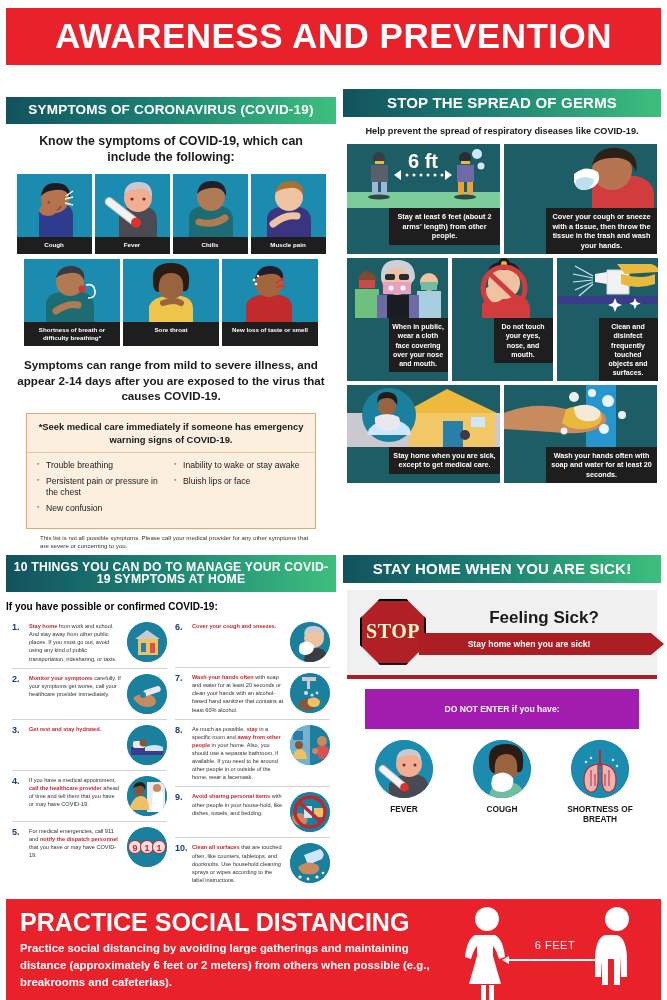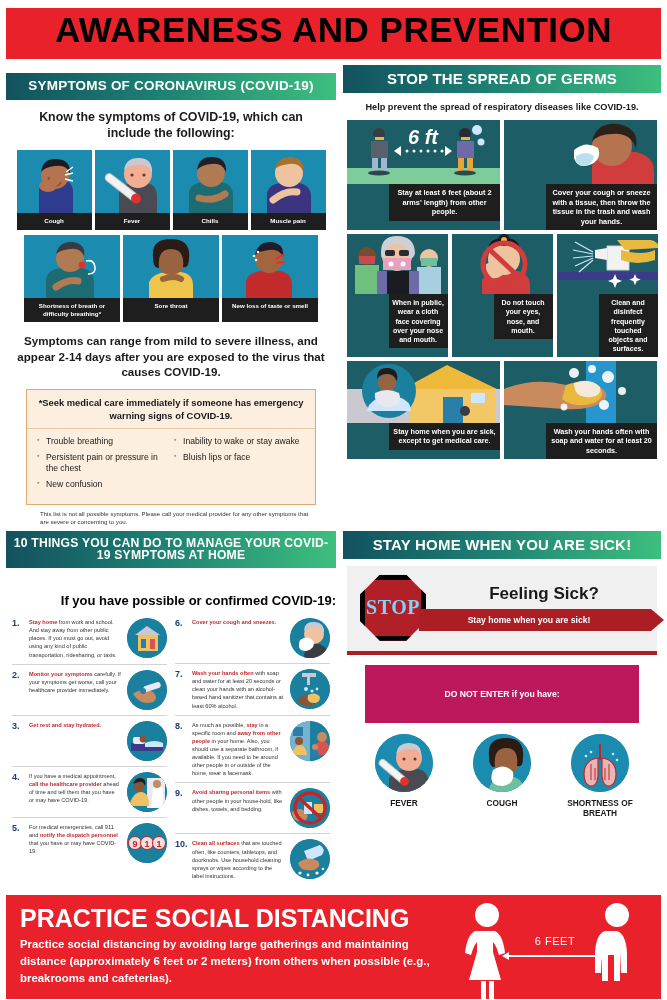--- a/index.html
+++ b/index.html
@@ -7,28 +7,28 @@
     width: 667px; height: 1000px;
     background: #ffffff;
     font-family: "Liberation Sans", sans-serif;
     overflow: hidden;
   }
   .poster { position: relative; width: 667px; height: 1000px; background:#fff; }
 
   
   .main-title {
     background: #e8212b;
-    color: #000000;
+    color: #ffffff;
     text-align: center;
     font-size: 35px;
     font-weight: bold;
     letter-spacing: .5px;
-    padding: 4px 0 12px;
+    padding: 10px 0 12px;
     line-height: 1;
-    margin: 8px 6px 6px;
+    margin: 8px 6px 24px;
   }
 
   
   .cols { display: flex; padding: 0 6px; gap: 7px; }
   .col-left  { width: 330px; }
   .col-right { width: 318px; }
 
   
   .banner {
     background: linear-gradient(90deg,#12525e 0%, #1d7f73 45%, #3dbf7e 100%);
@@ -78,35 +78,35 @@
     color:#b98b56; font-size:7px;
   }
   .disclaimer {
     font-size:6.1px; line-height:1.4; color:#333;
     padding:5px 22px 0 34px; font-style:normal;
   }
 
   
   .pgrid { display:flex; gap:4px; justify-content:center; margin-bottom:4px; }
   .pcard { background:#1d5e66; }
-  .pcard .art { background:#ec4899; position:relative; overflow:hidden;font-style:italic; }
+  .pcard .art { background:#ec4899; position:relative; overflow:hidden; }
   .pcard .cap {
     background:#1e1e1e; color:#fff; text-align:center; font-weight:bold;
     line-height:1.3; padding:4px 3px;margin-left:42px;
   }
   .pgrid.g2 .pcard { width:153px; }
   .pgrid.g2 .art { height:64px; }
   .pgrid.g2 .cap { font-size:7.3px; min-height:28px; }
   .pgrid.g3 .pcard { width:101px; }
   .pgrid.g3 .art { height:60px; }
   .pgrid.g3 .cap { font-size:7px; min-height:26px; }
   .pgrid.g2b .pcard { width:153px; }
   .pgrid.g2b .art { height:62px; }
   .pgrid.g2b .cap { font-size:7.2px; min-height:20px; }
-  .ten-intro { text-align:right; font-weight:bold; font-size:13px; padding:25px 0 8px; }
+  .ten-intro { text-align:left; font-weight:bold; font-size:10px; padding:9px 0 8px; }
   .ten-cols { display:flex; gap:8px; padding:0 6px; }
   .ten-col { flex:1; }
   .tenitem { display:flex; gap:4px; padding:5px 0 5px; border-top:1px solid #d3d3d3; align-items:flex-start;}
   .tenitem:first-child { border-top:none; padding-top:2px; }
   .tennum { font-size:9px; font-weight:bold; color:#1c3f6e; width:13px; flex:none; }
   .tentext { flex:1; font-size:5.6px; line-height:1.45; color:#333; }
   .tentext b { color:#c0272d; }
   .tenicon {
     width:40px; height:40px; flex:none; border-radius:50%;
     background:#1c8bb0; position:relative; overflow:hidden; margin-left:2px;
@@ -116,44 +116,44 @@
   .sick-panel {
     background:#f0f0f0; margin:7px 4px 0; padding:9px 6px 10px;
     border-bottom:4px solid #ab1f24; position:relative;
   }
   .sick-row { display:flex; align-items:center; }
   .stopsign-wrap { width:80px; display:flex; justify-content:center; }
   .stopsign {
     width:66px; height:66px; background:#b11f27;
     clip-path: polygon(30% 0,70% 0,100% 30%,100% 70%,70% 100%,30% 100%,0 70%,0 30%);
     display:flex; align-items:center; justify-content:center;
-    color:#7dd3fc; font-family:"Liberation Serif", serif; font-weight:bold;
+    color:#fef9c3; font-family:"Liberation Serif", serif; font-weight:bold;
     font-size:20px; letter-spacing:.5px;
-    border:5px solid #000000; box-shadow:0 0 0 1px #bfbfbf;
+    border:2px solid #000000; box-shadow:0 0 0 1px #bfbfbf;
   }
   .sick-right { flex:1; padding-left:4px; }
   .feeling { font-size:17px; font-weight:bold; color:#1a1a1a; text-align:center; padding-bottom:5px;}
   .ribbon {
     background:#ab1f24; color:#fff; font-weight:bold; font-size:8.6px;
     text-align:center; padding:6px 16px 6px 4px; position:relative;
     margin-left:-18px;
   }
   .ribbon:after {
     content:""; position:absolute; right:-13px; top:0;
     border-top:11px solid transparent; border-bottom:11px solid transparent;
     border-left:13px solid #ab1f24;
   }
   .unwell {
     background:#ececec; margin:11px 16px 0; text-align:center;
     font-size:8.6px; line-height:1.6; padding:8px 6px;
   }
   .unwell b { font-size:9px; }
   .donotenter {
-    background:#be185d; color:#fff; font-weight:bold; font-size:8.6px;
-    text-align:center; padding:24px 0; margin:10px 22px 0;
+    background:#a21caf; color:#fff; font-weight:bold; font-size:8.6px;
+    text-align:center; padding:15px 0; margin:10px 22px 0;
   }
   .symrow { display:flex; justify-content:center; gap:22px; margin-top:11px; }
   .symcell { text-align:center; width:76px; }
   .symcircle {
     width:58px; height:58px; border-radius:50%; background:#1c8bb0;
     margin:0 auto 6px; position:relative; overflow:hidden;
   }
   .symlabel { font-size:8.3px; font-weight:bold; line-height:1.25; color:#1a1a1a; }
 
   

